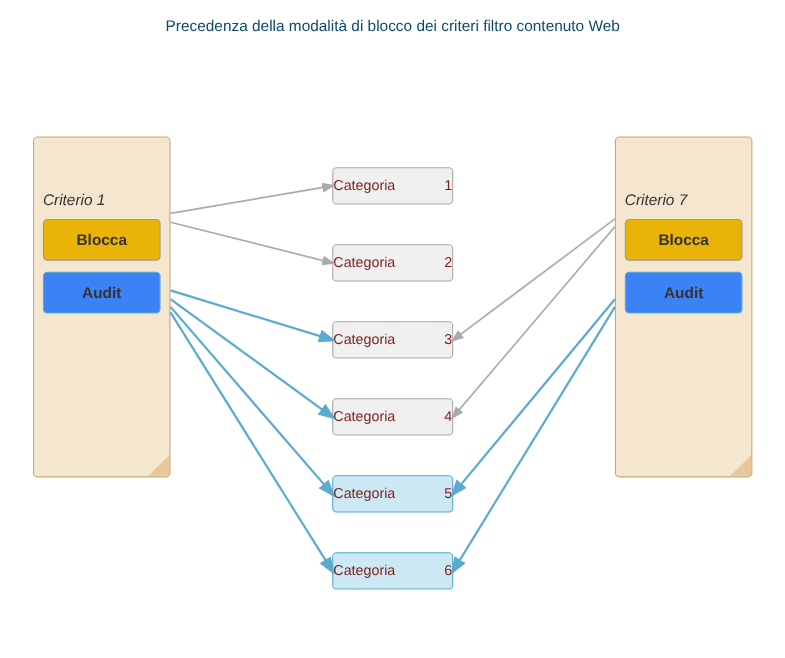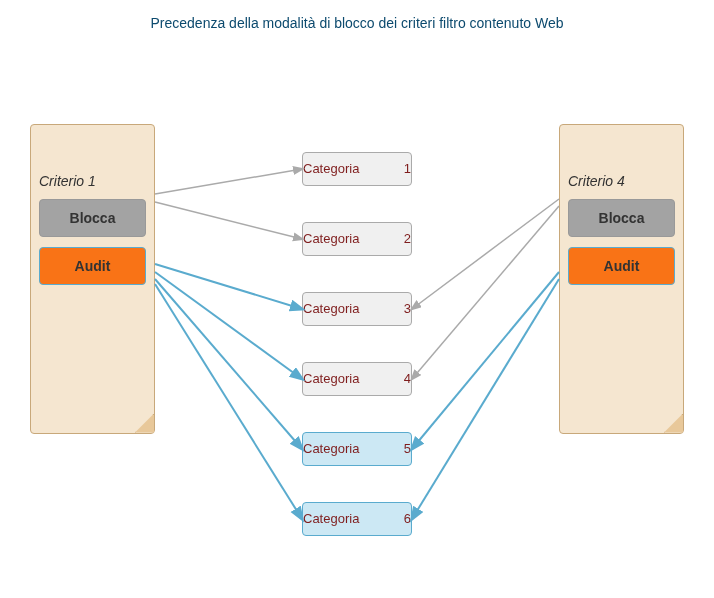--- a/index.html
+++ b/index.html
@@ -59,31 +59,31 @@
     .criterio-label {
       font-size: 14px;
       color: #333;
       margin-bottom: 10px;
       font-style: italic;
       margin-top: 40px;
     }
     .action-box {
       border: 1px solid #999;
       border-radius: 4px;
-      background: #a3a3a3;
+      background: #eab308;
       text-align: center;
       padding: 10px 6px;
       font-size: 14px;
       font-weight: bold;
       color: #333;
       margin-bottom: 10px;
       width: 100%;
     }
     .action-box.audit-blue {
-      background: #f97316;
+      background: #3b82f6;
       border-color: #5aabce;
     }
     
     .cat-box {
       position: absolute;
       border: 1px solid #aaa;
       border-radius: 4px;
       background: #f0f0f0;
       width: 110px;
       height: 34px;
@@ -116,21 +116,21 @@
 
 <div class="diagram">
 
   <div class="criterio-panel c1">
     <div class="criterio-label">Criterio 1</div>
     <div class="action-box">Blocca</div>
     <div class="action-box audit-blue">Audit</div>
   </div>
 
   <div class="criterio-panel c2">
-    <div class="criterio-label">Criterio 4</div>
+    <div class="criterio-label">Criterio 7</div>
     <div class="action-box">Blocca</div>
     <div class="action-box audit-blue">Audit</div>
   </div>
 
   <div class="cat-box" style="top: 108px;">
     <span>Categoria</span>&nbsp;<span>1</span>
   </div>
 
   <div class="cat-box" style="top: 178px;">
     <span>Categoria</span>&nbsp;<span>2</span>

